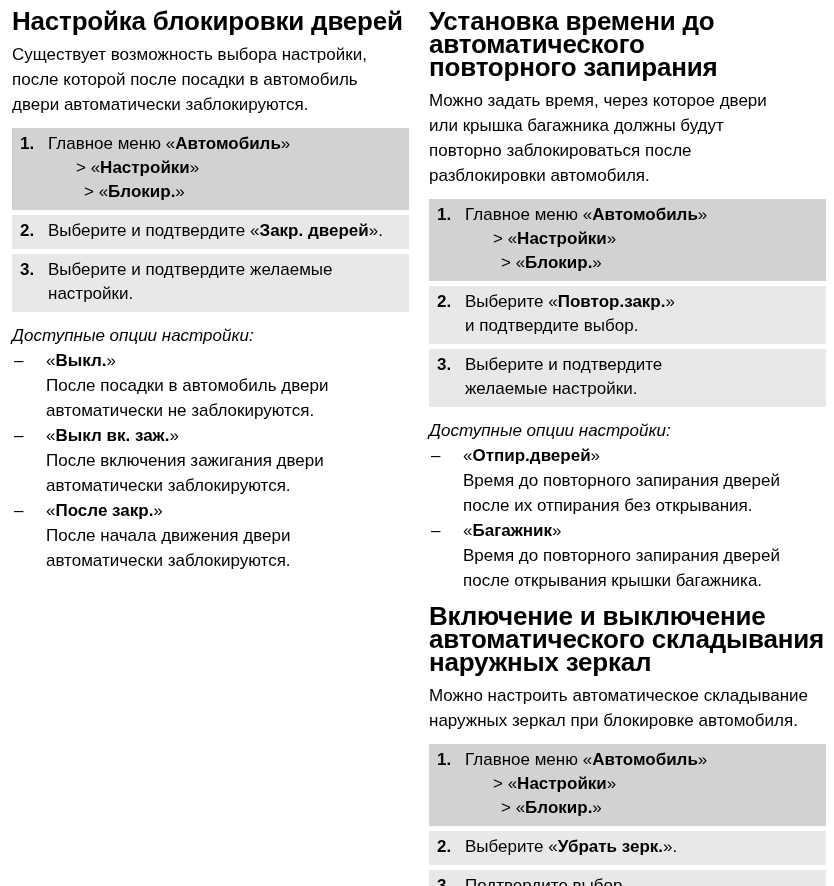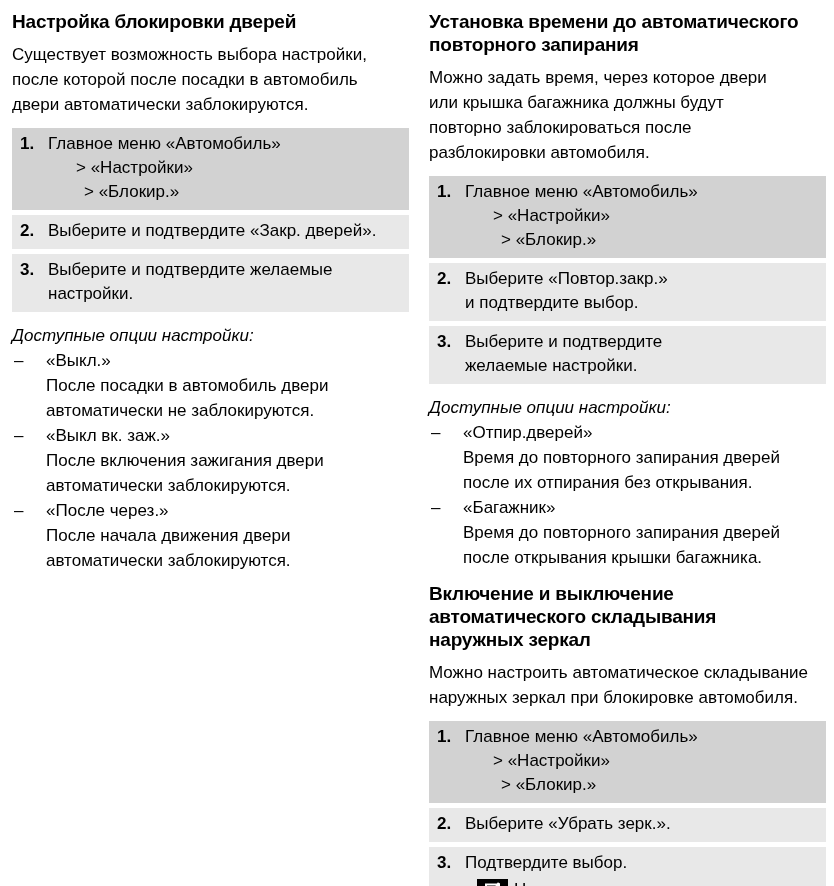--- a/index.html
+++ b/index.html
@@ -8,21 +8,21 @@
     font-family: "Liberation Sans", sans-serif;
     color: #000; font-size: 17px;
     -webkit-font-smoothing: antialiased;
   }
   .page { display: flex; padding: 10px 8px 0 12px; gap: 20px; box-sizing: border-box; }
   .col { width: 397px; flex: none; }
 
   .section + .section { margin-top: 12px; }
 
   .title {
-    font-size: 19px; font-weight: bold; line-height: 23px;
+    font-size: 26px; font-weight: bold; line-height: 23px;
     margin: 0 0 9px 0; white-space: pre-line; letter-spacing: -0.2px;
   }
   .intro {
     margin: 0 0 11px 0; line-height: 25px; white-space: pre-line;
   }
 
   .steps { list-style: none; margin: 0 0 11px 0; padding: 0; }
   .step {
     display: flex; padding: 4px 8px 6px 8px; margin-bottom: 5px;
     line-height: 24px;
@@ -38,21 +38,21 @@
   .icon-row { display: flex; align-items: center; margin: 3px 0 0 12px; }
   .cb-icon { width: 31px; height: 23px; flex: none; display: inline-block; }
   .cb-icon svg { display: block; width: 31px; height: 23px; }
   .icon-text { margin-left: 6px; white-space: nowrap; }
 
   .options-title { margin: 0; line-height: 25px; font-style: italic; }
   .options { list-style: none; margin: 0; padding: 0; }
   .option { display: flex; line-height: 25px; }
   .dash { width: 32px; flex: none; padding-left: 2px; }
   .option-body { flex: 1; min-width: 0; }
-  .option-term b, .step-line b, b { font-weight: normal; }
+  .option-term b, .step-line b, b { font-weight: bold; }
   .option-desc { white-space: pre-line; }
 </style>
 </head>
 <body style="background: rgb(255, 255, 255); color: rgb(0, 0, 0);">
 
 <div class="page">
   <div class="col" id="col-left">
   <section class="section">
     <h2 class="title">Настройка блокировки дверей</h2>
     <p class="intro">Существует возможность выбора настройки,
@@ -99,21 +99,21 @@
     <div class="option-body">
       <div class="option-term">«<b>Выкл вк. заж.</b>»</div>
       <div class="option-desc">После включения зажигания двери
 автоматически заблокируются.</div>
     </div>
   </li>
 
   <li class="option">
     <span class="dash">–</span>
     <div class="option-body">
-      <div class="option-term">«<b>После через.</b>»</div>
+      <div class="option-term">«<b>После закр.</b>»</div>
       <div class="option-desc">После начала движения двери
 автоматически заблокируются.</div>
     </div>
   </li>
 </ul>
   </section>
 </div>
   <div class="col" id="col-right">
   <section class="section">
     <h2 class="title">Установка времени до автоматического

